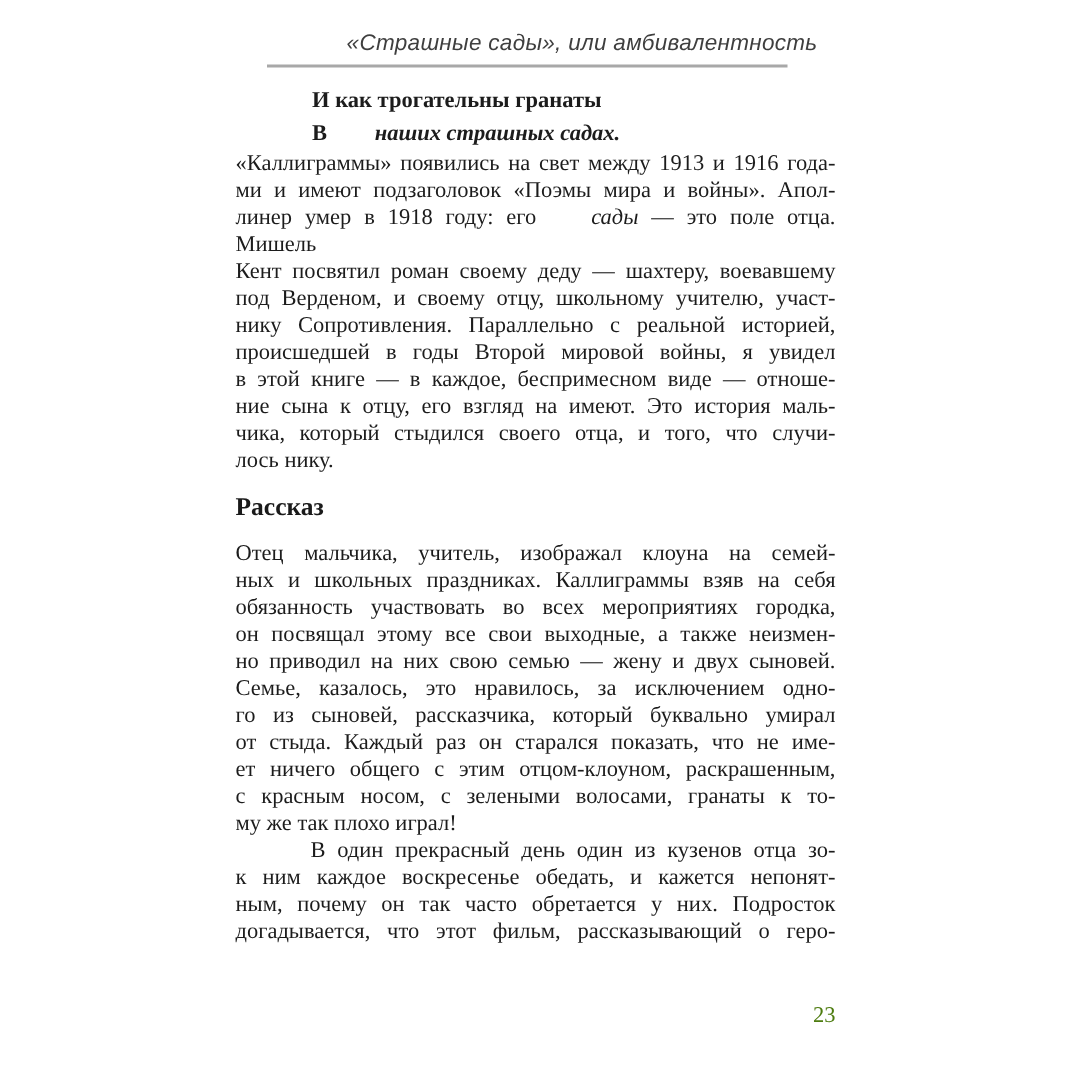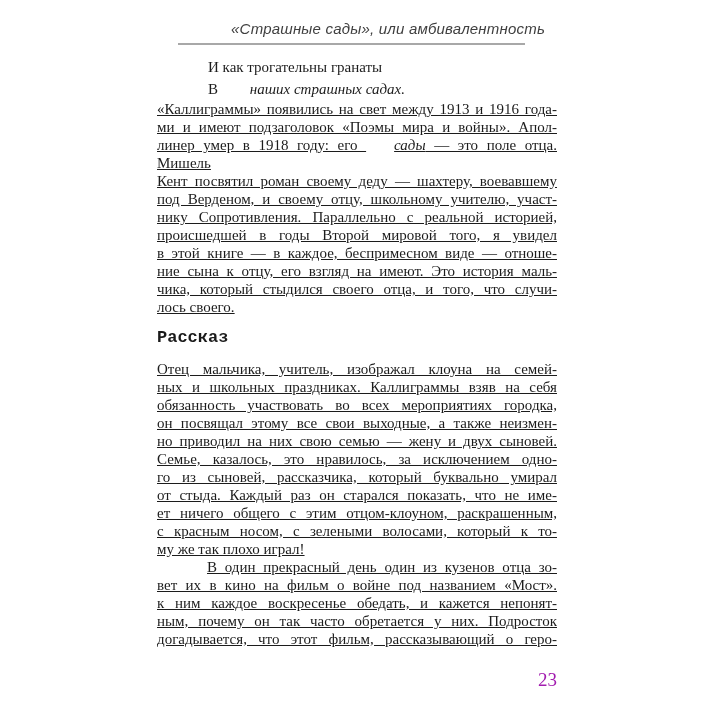--- a/index.html
+++ b/index.html
@@ -42,55 +42,55 @@
     height: 2px;
     background: #a8a8a8;
   }
   .epigraph {
     position: absolute;
     top: 56px;
     left: 51px;
     font-size: 15px;
     line-height: 22px;
     color: #1c1c1c;
+    font-weight: bold;
   }
   .para {
     position: absolute;
     left: 0;
     width: 400px;
     font-size: 15px;
     line-height: 18px;
     color: #1c1c1c;
-    text-decoration: underline;
   }
   .para-intro  { top: 100px; }
   .para-story1 { top: 360px; }
   .para-story2 { top: 558px; }
   .tline { min-height: 18px; }
   .just { text-align: justify; text-align-last: justify; }
   .ind { text-indent: 50px; }
   .section-heading {
     position: absolute;
     top: 328px;
     left: 0;
     margin: 0;
-    font-family: Liberation Mono, monospace;
+    font-family: Liberation Serif, serif;
     font-weight: bold;
     font-size: 17px;
     line-height: 20px;
     color: #1a1a1a;
   }
   .page-number {
     position: absolute;
     top: 669px;
     left: 0;
     width: 400px;
     text-align: right;
-    font-size: 19px;
-    color: #a21caf;
+    font-size: 15px;
+    color: #4d7c0f;
   }
   i { font-style: italic; margin-left: 28px; }
 </style>
 </head>
 <body>
 
 <div class="page">
   <div class="content">
 
     <div class="running-header">«Страшные сады», или амбивалентность</div>
@@ -102,46 +102,45 @@
         <div class="tline"><span>В </span><i>наших страшных садах.</i></div>
       </div>
 
     <div class="para para-intro">
         <div class="tline just"><span>«Каллиграммы» появились на свет между 1913 и 1916 года-</span></div>
         <div class="tline just"><span>ми и имеют подзаголовок «Поэмы мира и войны». Апол-</span></div>
         <div class="tline just"><span>линер умер в 1918 году: его </span><i>сады</i><span> — это поле отца. Мишель</span></div>
         <div class="tline just"><span>Кент посвятил роман своему деду — шахтеру, воевавшему</span></div>
         <div class="tline just"><span>под Верденом, и своему отцу, школьному учителю, участ-</span></div>
         <div class="tline just"><span>нику Сопротивления. Параллельно с реальной историей,</span></div>
-        <div class="tline just"><span>происшедшей в годы Второй мировой того, я увидел</span></div>
+        <div class="tline just"><span>происшедшей в годы Второй мировой войны, я увидел</span></div>
         <div class="tline just"><span>в этой книге — в каждое, беспримесном виде — отноше-</span></div>
         <div class="tline just"><span>ние сына к отцу, его взгляд на имеют. Это история маль-</span></div>
         <div class="tline just"><span>чика, который стыдился своего отца, и того, что случи-</span></div>
-        <div class="tline"><span>лось своего.</span></div>
+        <div class="tline"><span>лось нику.</span></div>
       </div>
 
     <h2 class="section-heading">Рассказ</h2>
 
     <div class="para para-story1">
         <div class="tline just"><span>Отец мальчика, учитель, изображал клоуна на семей-</span></div>
         <div class="tline just"><span>ных и школьных праздниках. Каллиграммы взяв на себя</span></div>
         <div class="tline just"><span>обязанность участвовать во всех мероприятиях городка,</span></div>
         <div class="tline just"><span>он посвящал этому все свои выходные, а также неизмен-</span></div>
         <div class="tline just"><span>но приводил на них свою семью — жену и двух сыновей.</span></div>
         <div class="tline just"><span>Семье, казалось, это нравилось, за исключением одно-</span></div>
         <div class="tline just"><span>го из сыновей, рассказчика, который буквально умирал</span></div>
         <div class="tline just"><span>от стыда. Каждый раз он старался показать, что не име-</span></div>
         <div class="tline just"><span>ет ничего общего с этим отцом-клоуном, раскрашенным,</span></div>
-        <div class="tline just"><span>с красным носом, с зелеными волосами, который к то-</span></div>
+        <div class="tline just"><span>с красным носом, с зелеными волосами, гранаты к то-</span></div>
         <div class="tline"><span>му же так плохо играл!</span></div>
       </div>
 
     <div class="para para-story2">
         <div class="tline just ind"><span>В один прекрасный день один из кузенов отца зо-</span></div>
-        <div class="tline just"><span>вет их в кино на фильм о войне под названием «Мост».</span></div>
         <div class="tline just"><span>к ним каждое воскресенье обедать, и кажется непонят-</span></div>
         <div class="tline just"><span>ным, почему он так часто обретается у них. Подросток</span></div>
         <div class="tline just"><span>догадывается, что этот фильм, рассказывающий о геро-</span></div>
       </div>
 
     <div class="page-number">23</div>
 
   </div>
 </div>
 

